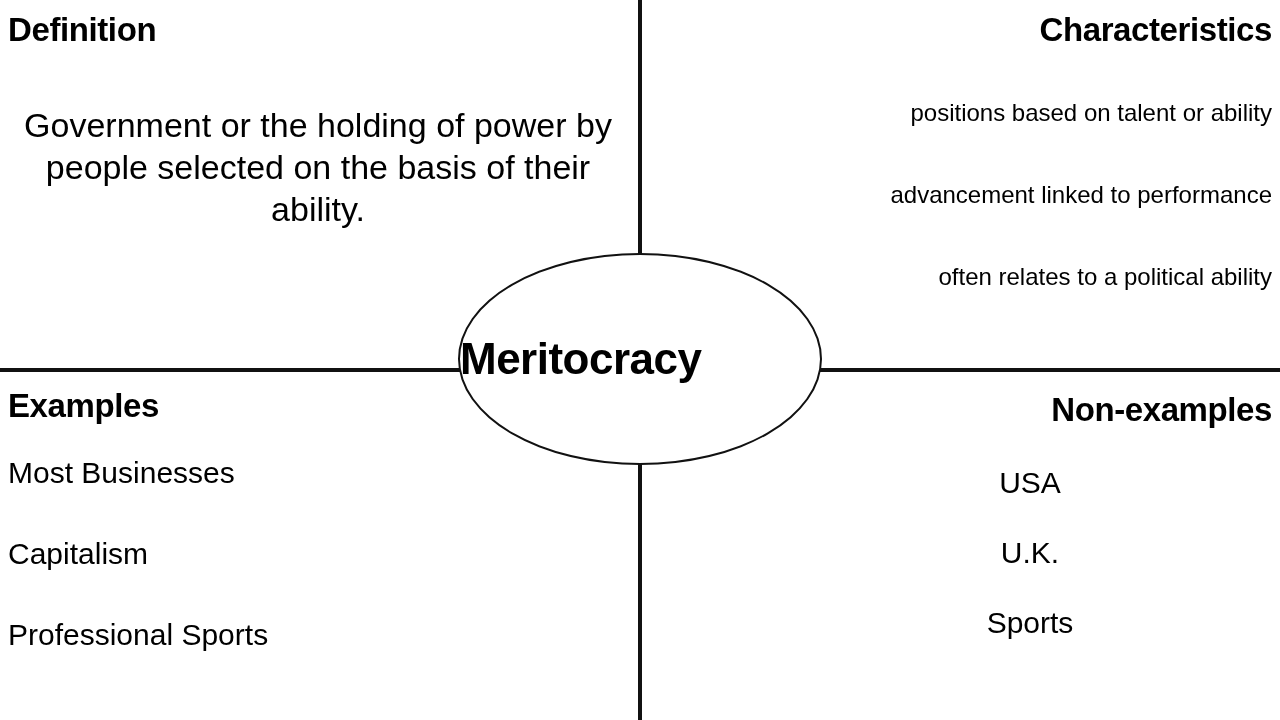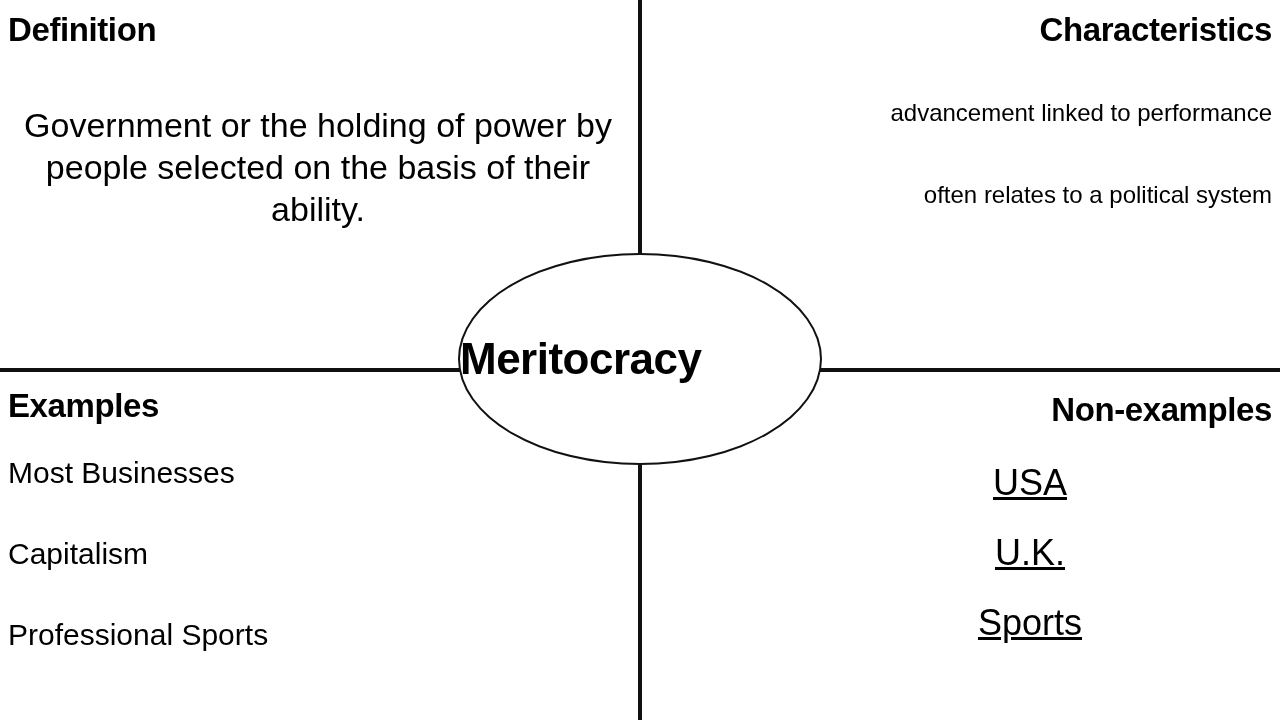--- a/index.html
+++ b/index.html
@@ -158,24 +158,23 @@
     position: absolute;
     left: 286px;
     top: 92px;
     width: 200px;
     text-align: center;
     list-style: none;
     margin: 0;
     padding: 0;
   }
   .nonexamples-list li {
-    font-size: 36px;
+    font-size: 30px;
     line-height: 38px;
     margin-bottom: 32px;
-    text-decoration: underline;
   }
   .nonexamples-list li:last-child { margin-bottom: 0; }
 </style>
 </head>
 <body>
 
 <div id="frayer-canvas">
 
   <div class="divider-v-top"></div>
   <div class="divider-v-bottom"></div>
@@ -183,22 +182,23 @@
   <div class="divider-h-right"></div>
 
   <div class="quadrant q-tl">
     <div class="q-heading">Definition</div>
     <div class="definition-text">Government or the holding of power by people selected on the basis of their ability.</div>
   </div>
 
   <div class="quadrant q-tr">
     <div class="q-heading">Characteristics</div>
     <ul class="characteristics-list">
+      <li>positions based on talent or ability</li>
       <li>advancement linked to performance</li>
-      <li>often relates to a political system</li>
+      <li>often relates to a political ability</li>
     </ul>
   </div>
 
   <div class="quadrant q-bl">
     <div class="q-heading">Examples</div>
     <ul class="examples-list">
       <li>Most Businesses</li>
       <li>Capitalism</li>
       <li>Professional Sports</li>
     </ul>

